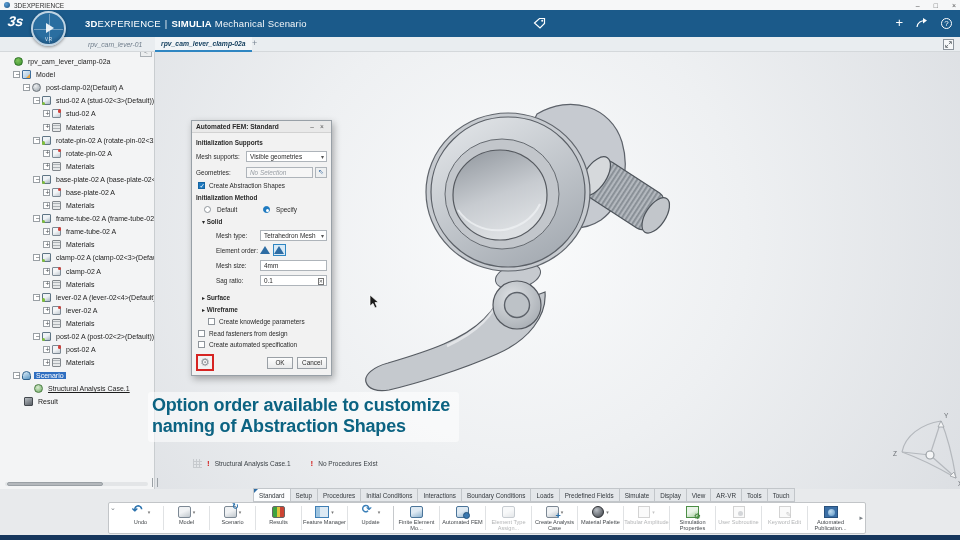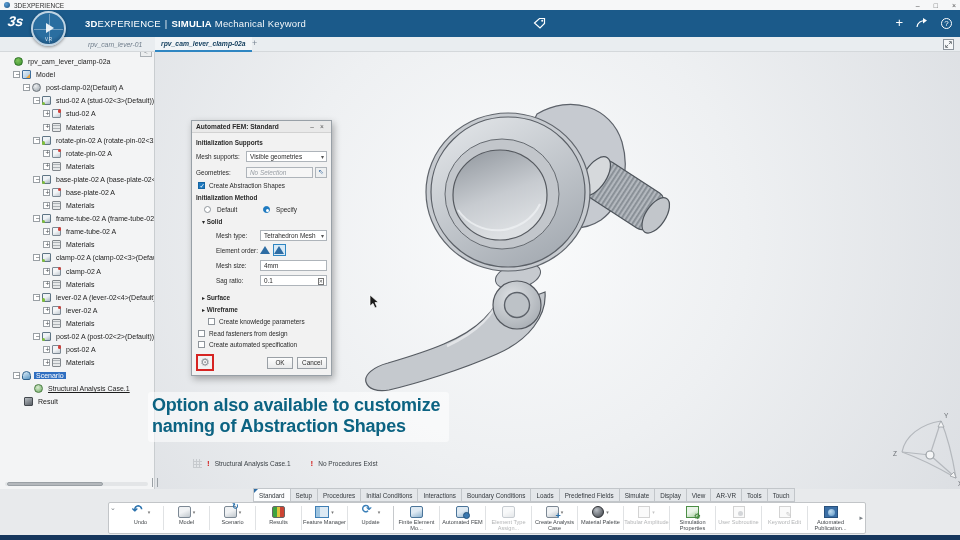--- a/index.html
+++ b/index.html
@@ -260,21 +260,21 @@
       <span>–</span>
       <span>□</span>
       <span>×</span>
     </div>
   </div>
 
   <div id="header">
     <div id="logo3ds">3s</div>
     <div id="brand">
       <b>3D</b><span>EXPERIENCE</span><span class="sep">|</span><b>SIMULIA</b>
-      <span class="wb">Mechanical Keyword</span>
+      <span class="wb">Mechanical Scenario</span>
     </div>
     <svg id="tagicon" width="13" height="13" viewBox="0 0 13 13">
       <path d="M1.5 6 L6.5 1.5 L11.5 1.5 L11.5 6.5 L7 11 Z" fill="none" stroke="#fff" stroke-width="1.2"></path>
       <circle cx="9.2" cy="3.8" r="1" fill="#fff"></circle>
     </svg>
     <div id="hdr-right">
       <span id="hdr-plus">+</span>
       <svg width="14" height="12" viewBox="0 0 14 12">
         <path d="M2 10 C2.6 5.5 6.5 3.6 10 3.6" fill="none" stroke="#fff" stroke-width="1.2"></path>
         <path d="M8 1 L12 3.6 L8 6.4 Z" fill="#fff"></path>
@@ -589,21 +589,21 @@
         <span id="gear-annot">
           <span id="gear-glyph">⚙</span>
         </span>
         <span class="dbtn" id="btn-ok">OK</span>
         <span class="dbtn" id="btn-cancel">Cancel</span>
       </div>
     </div>
   </div>
 
   <div id="caption">
-    <div>Option also available to customize</div>
+    <div>Option order available to customize</div>
     <div>naming of Abstraction Shapes</div>
   </div>
 
   <div id="statusrow">
     <span id="grid-ic"></span>
     <span class="alert">!</span>
     <span>Structural Analysis Case.1</span>
     <span class="gap"></span>
     <span class="alert">!</span>
     <span>No Procedures Exist</span>

